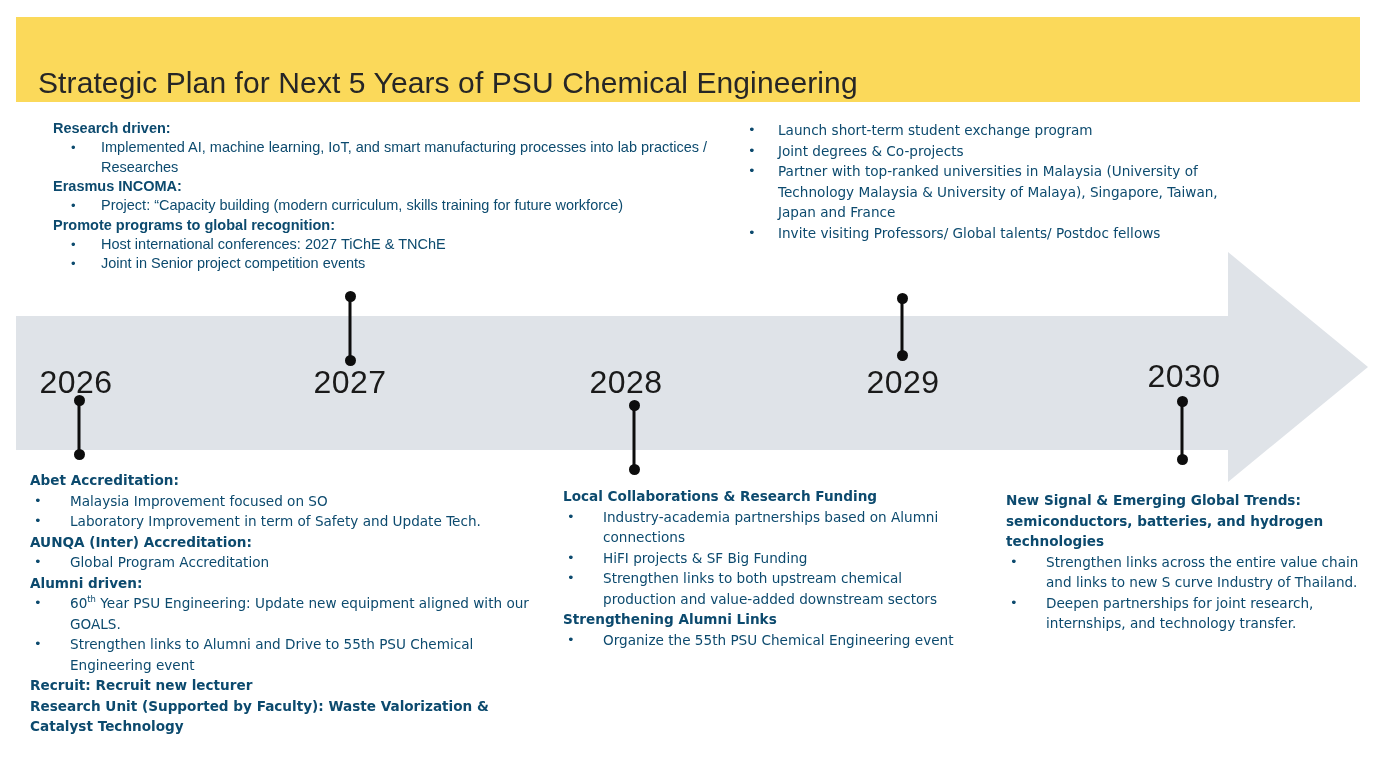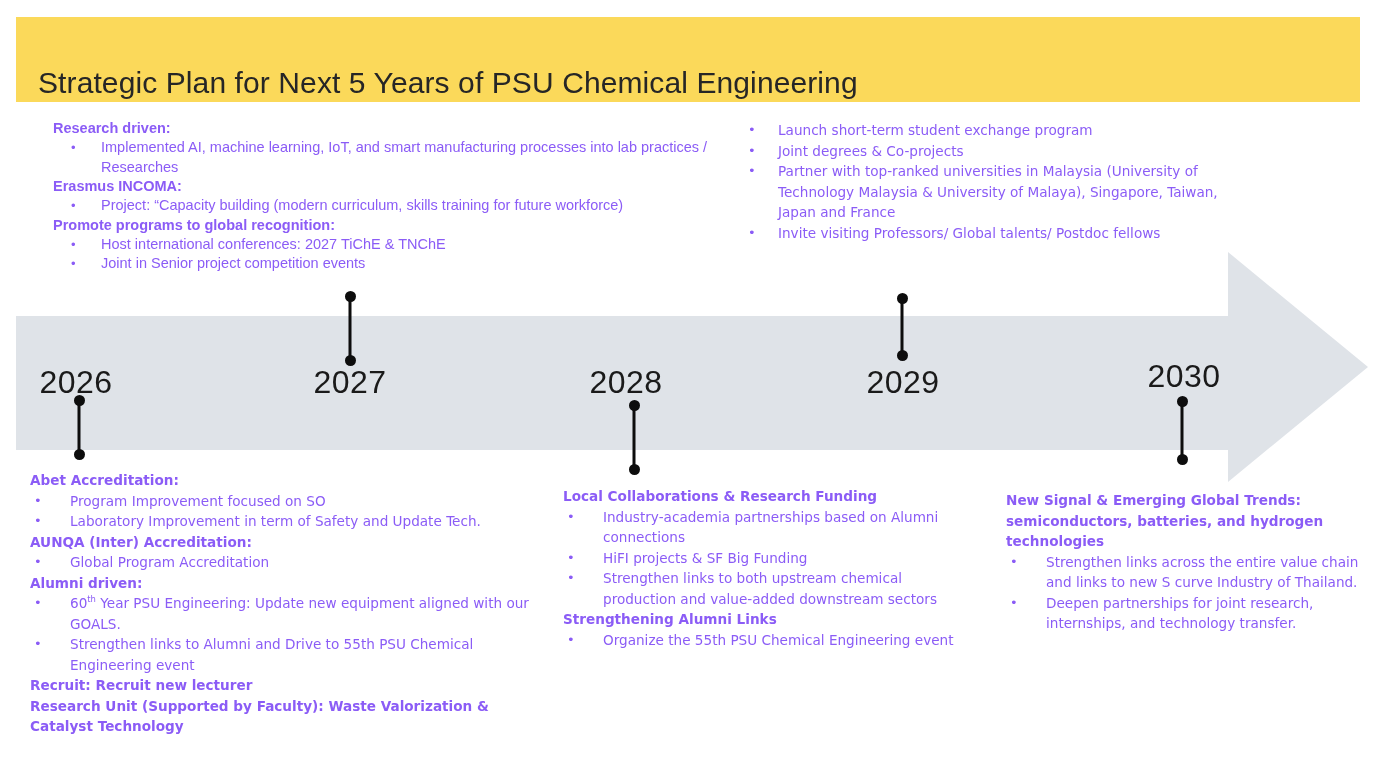--- a/index.html
+++ b/index.html
@@ -89,21 +89,21 @@
     border-radius: 50%;
     background: #0d0d0d;
     transform: translateX(-50%);
   }
   .connector::before { top: -5px; }
   .connector::after  { bottom: -5px; }
 
   
   .block {
     position: absolute;
-    color: #8b5cf6;
+    color: #0c4a6e;
   }
   .block .head {
     font-weight: bold;
     font-size: 14.5px;
     line-height: 19px;
     margin: 0;
   }
   .block .head .norm {
     font-weight: bold;
   }
@@ -229,21 +229,21 @@
           <span class="txt">Invite visiting Professors/ Global talents/ Postdoc fellows</span>
         </li>
     </ul>
   </div>
 
   <div class="block soft" id="block-2026-bot">
     <p class="head">Abet Accreditation:</p>
     <ul class="ind-c">
       <li>
           <span class="bullet">•</span>
-          <span class="txt">Program Improvement focused on SO</span>
+          <span class="txt">Malaysia Improvement focused on SO</span>
         </li>
       <li>
           <span class="bullet">•</span>
           <span class="txt">Laboratory Improvement in term of Safety and Update Tech.</span>
         </li>
     </ul>
     <p class="head">AUNQA (Inter) Accreditation:</p>
     <ul class="ind-c">
       <li>
           <span class="bullet">•</span>

